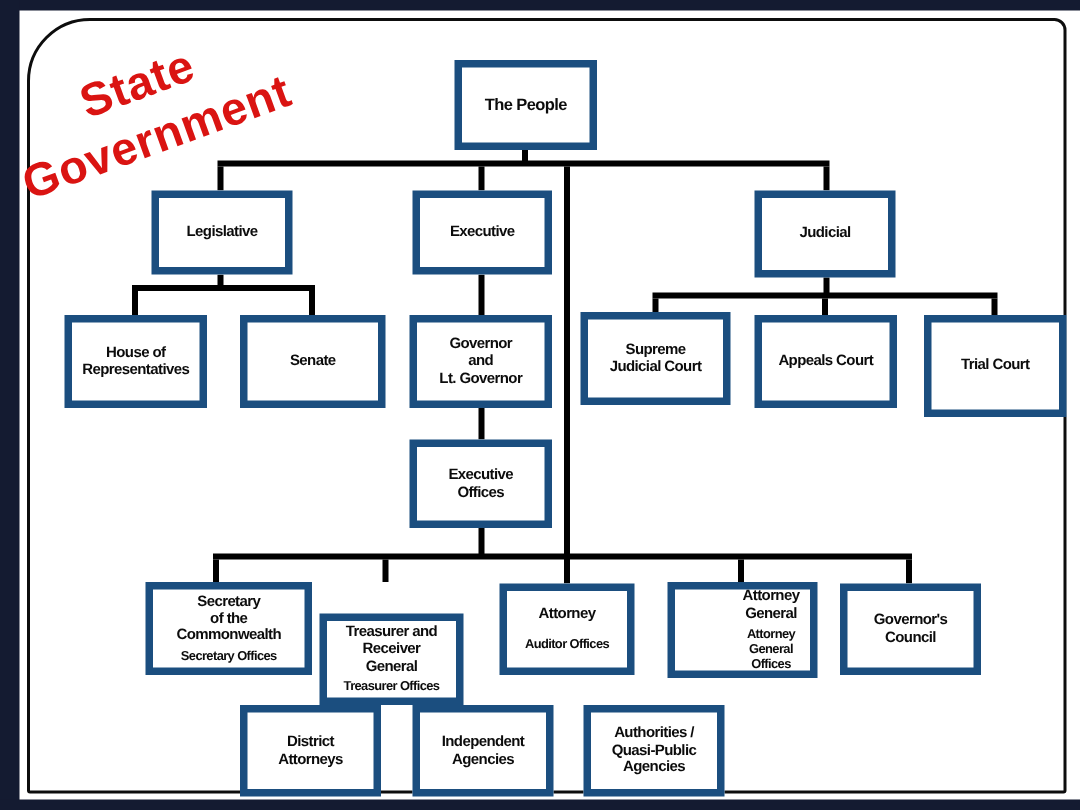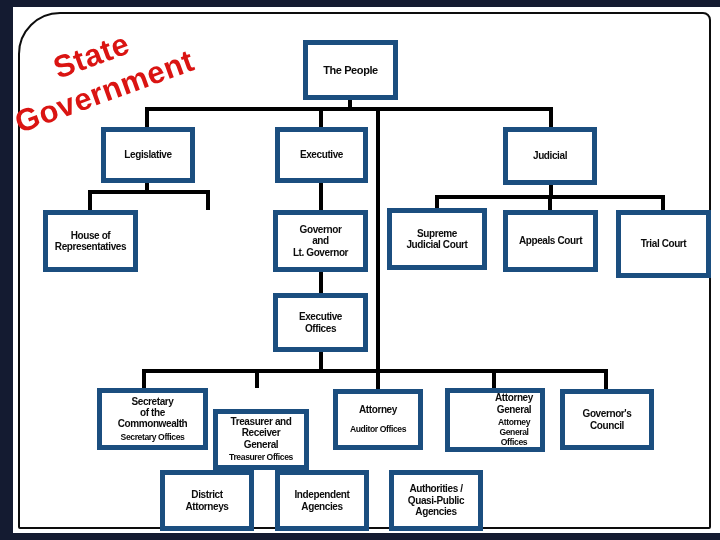--- a/index.html
+++ b/index.html
@@ -94,20 +94,23 @@
     <span class="main">Executive</span>
   </div>
   <div class="node" style="left:503px;top:127px;width:94px;height:58px;">
     <span class="main">Judicial</span>
   </div>
 
   <div class="node" style="left:43px;top:210px;width:95px;height:62px;">
     <span class="main">House of
 Representatives</span>
   </div>
+  <div class="node" style="left:160px;top:210px;width:97px;height:62px;">
+    <span class="main">Senate</span>
+  </div>
   <div class="node" style="left:273px;top:210px;width:95px;height:62px;">
     <span class="main">Governor
 and
 Lt. Governor</span>
   </div>
   <div class="node" style="left:387px;top:208px;width:100px;height:62px;">
     <span class="main">Supreme
 Judicial Court</span>
   </div>
   <div class="node" style="left:503px;top:210px;width:95px;height:62px;">

